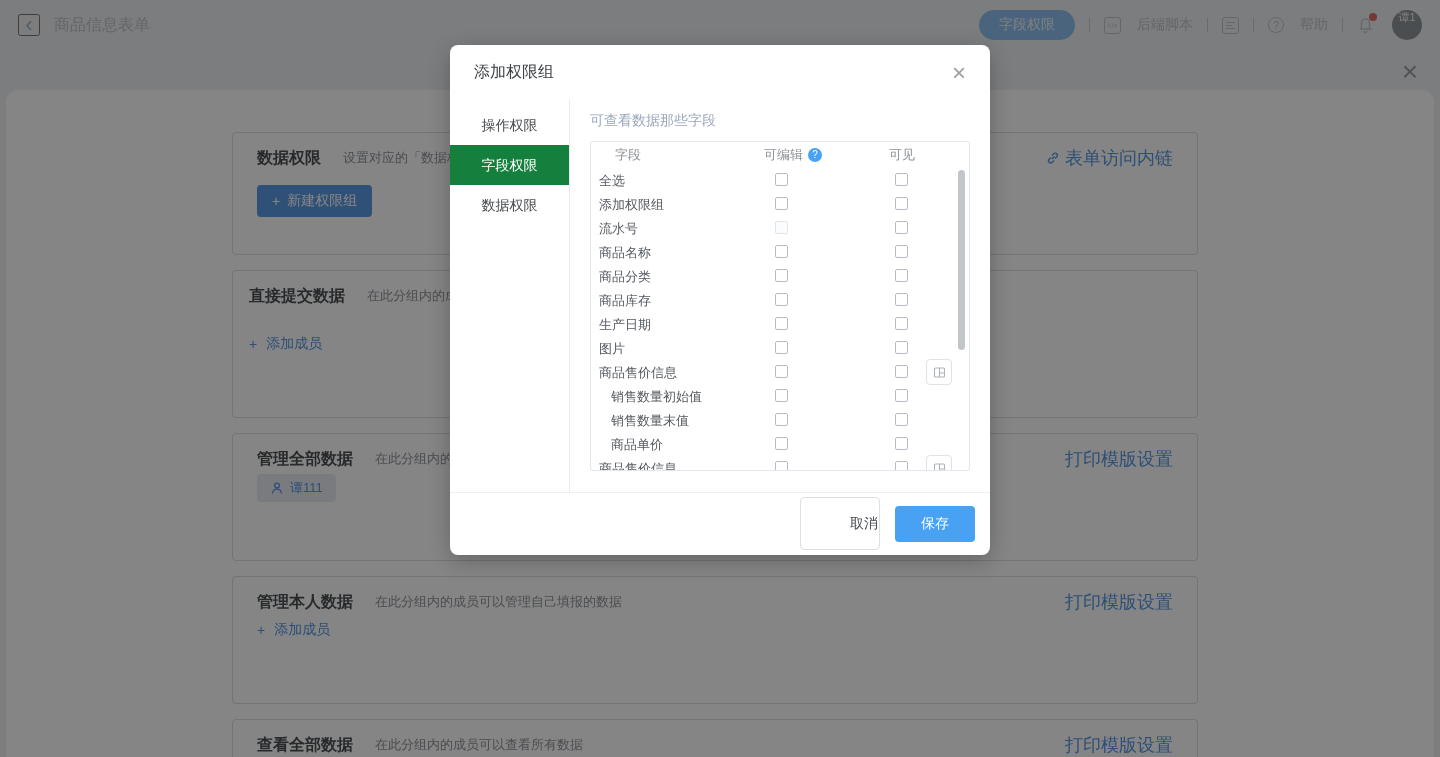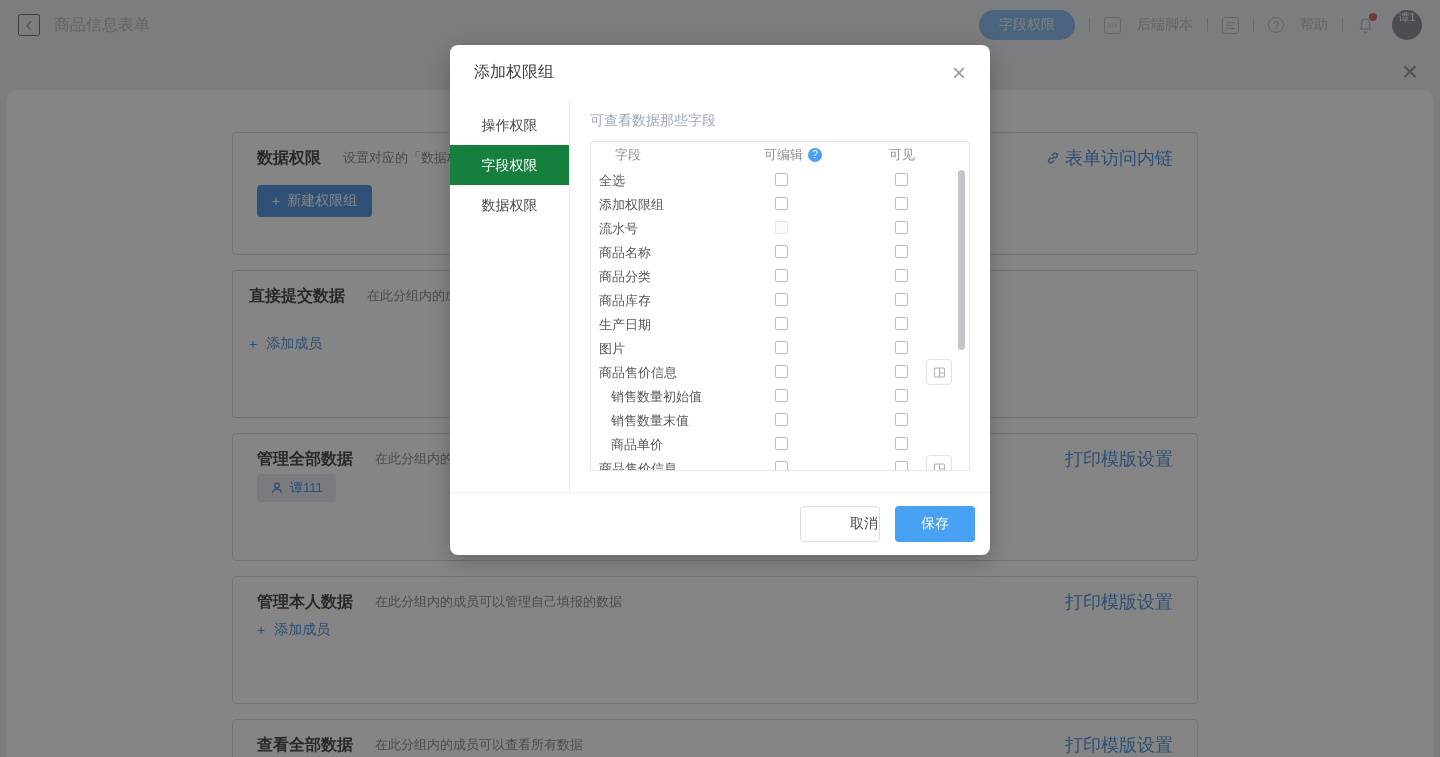--- a/index.html
+++ b/index.html
@@ -81,21 +81,21 @@
         border-radius:2px; background:#fff; cursor:pointer; }
   .cb-edit{left:184px;} .cb-view{left:304px;}
   .cb.disabled { border-color:#e2e5ea; background:#fbfcfd; cursor:default; }
   .row-icon-btn { position:absolute; left:335px; top:-1px; width:26px; height:26px;
                   border:1px solid #dfe2e6; border-radius:4px; background:#fff; display:flex;
                   align-items:center; justify-content:center; cursor:pointer; }
   .scroll-thumb { position:absolute; right:4px; top:28px; width:7px; height:180px;
                   background:#c2c6cb; border-radius:4px; cursor:pointer; }
   .modal-footer { height:62px; border-top:1px solid #eef0f2; display:flex; align-items:center;
                   justify-content:flex-end; padding-right:15px; gap:15px; }
-  .btn-cancel { width:80px; height:36px; background:#fff; border:1px solid #dcdfe3; border-radius:4px;
+  .btn-cancel { width:80px; height:53px; background:#fff; border:1px solid #dcdfe3; border-radius:4px;
                 font-size:14px; color:#45494e; cursor:pointer;padding-left:48px; }
   .btn-save { width:80px; height:36px; background:#49a1f3; border:none; border-radius:4px;
               font-size:14px; color:#fff; cursor:pointer; }
   svg { display:block; }
 </style>
 </head>
 <body>
 
 <div>
 

